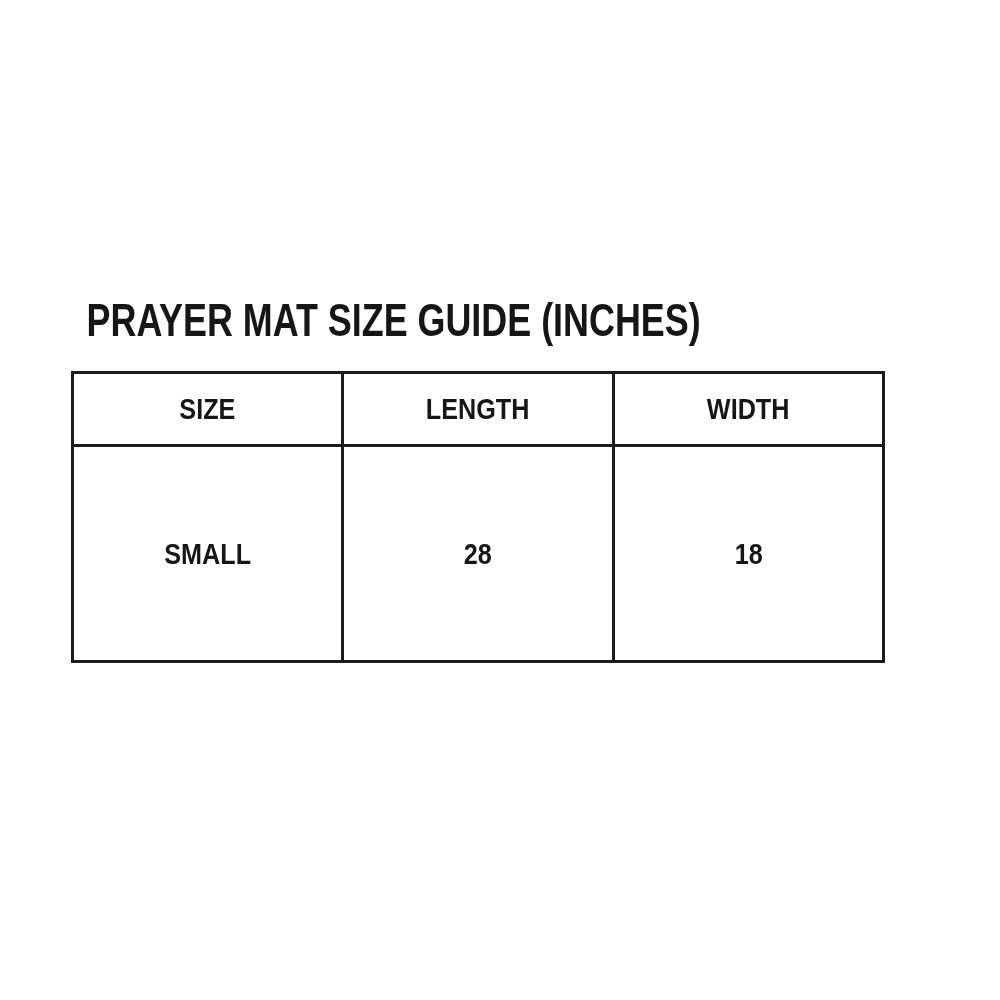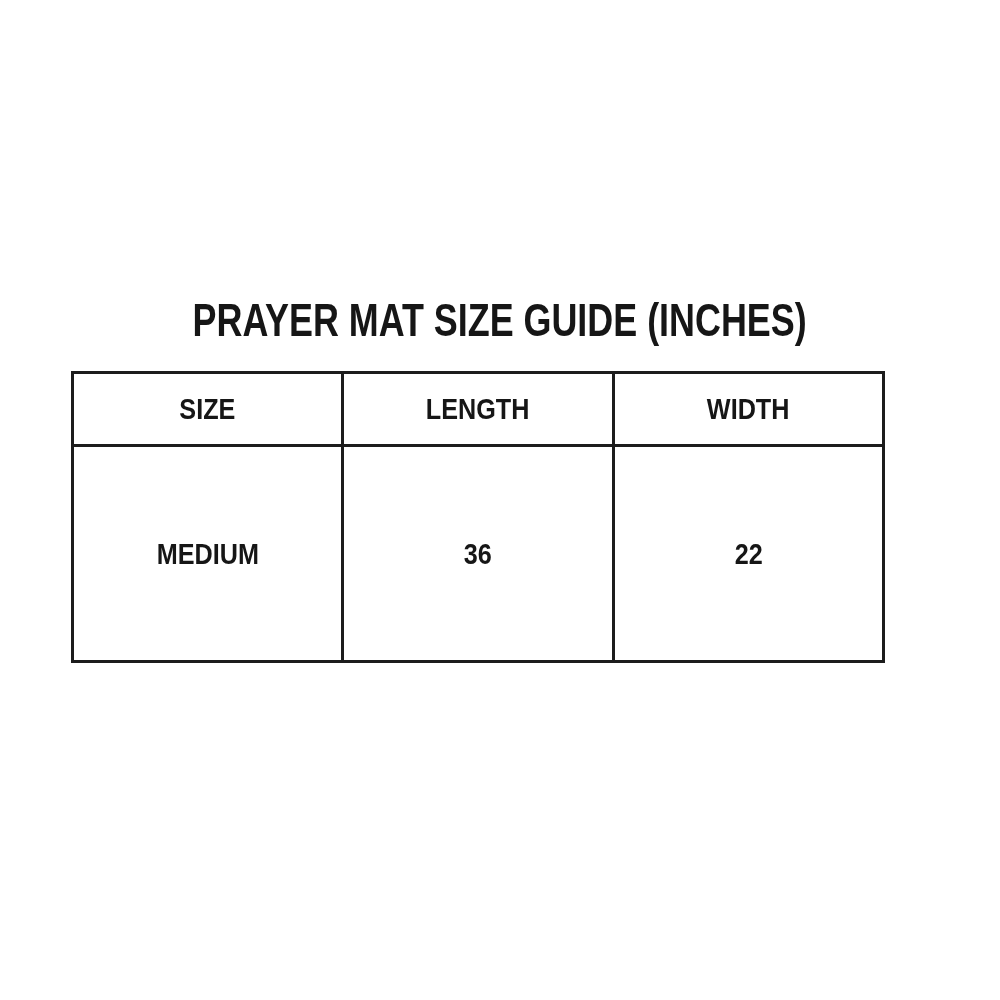--- a/index.html
+++ b/index.html
@@ -17,21 +17,21 @@
     width: 1000px;
     height: 1000px;
     background: #ffffff;
   }
 
   .size-guide-title {
     position: absolute;
     top: 293px;
     left: 0;
     width: 1000px;
-    text-align: center;
+    text-align: left;
     font-size: 46px;
     font-weight: bold;
     color: #161616;
     letter-spacing: 0px;
     white-space: nowrap;
   }
 
   .size-guide-title .condense {
     display: inline-block;
     transform: scaleX(0.78);
@@ -87,25 +87,25 @@
           <span class="condense">LENGTH</span>
         </th>
         <th>
           <span class="condense">WIDTH</span>
         </th>
       </tr>
     </thead>
     <tbody>
       <tr>
         <td>
-          <span class="condense">MEDIUM</span>
+          <span class="condense">SMALL</span>
         </td>
         <td>
-          <span class="condense">36</span>
+          <span class="condense">28</span>
         </td>
         <td>
-          <span class="condense">22</span>
+          <span class="condense">18</span>
         </td>
       </tr>
     </tbody>
   </table>
 
 </div>
 
 </body></html>

